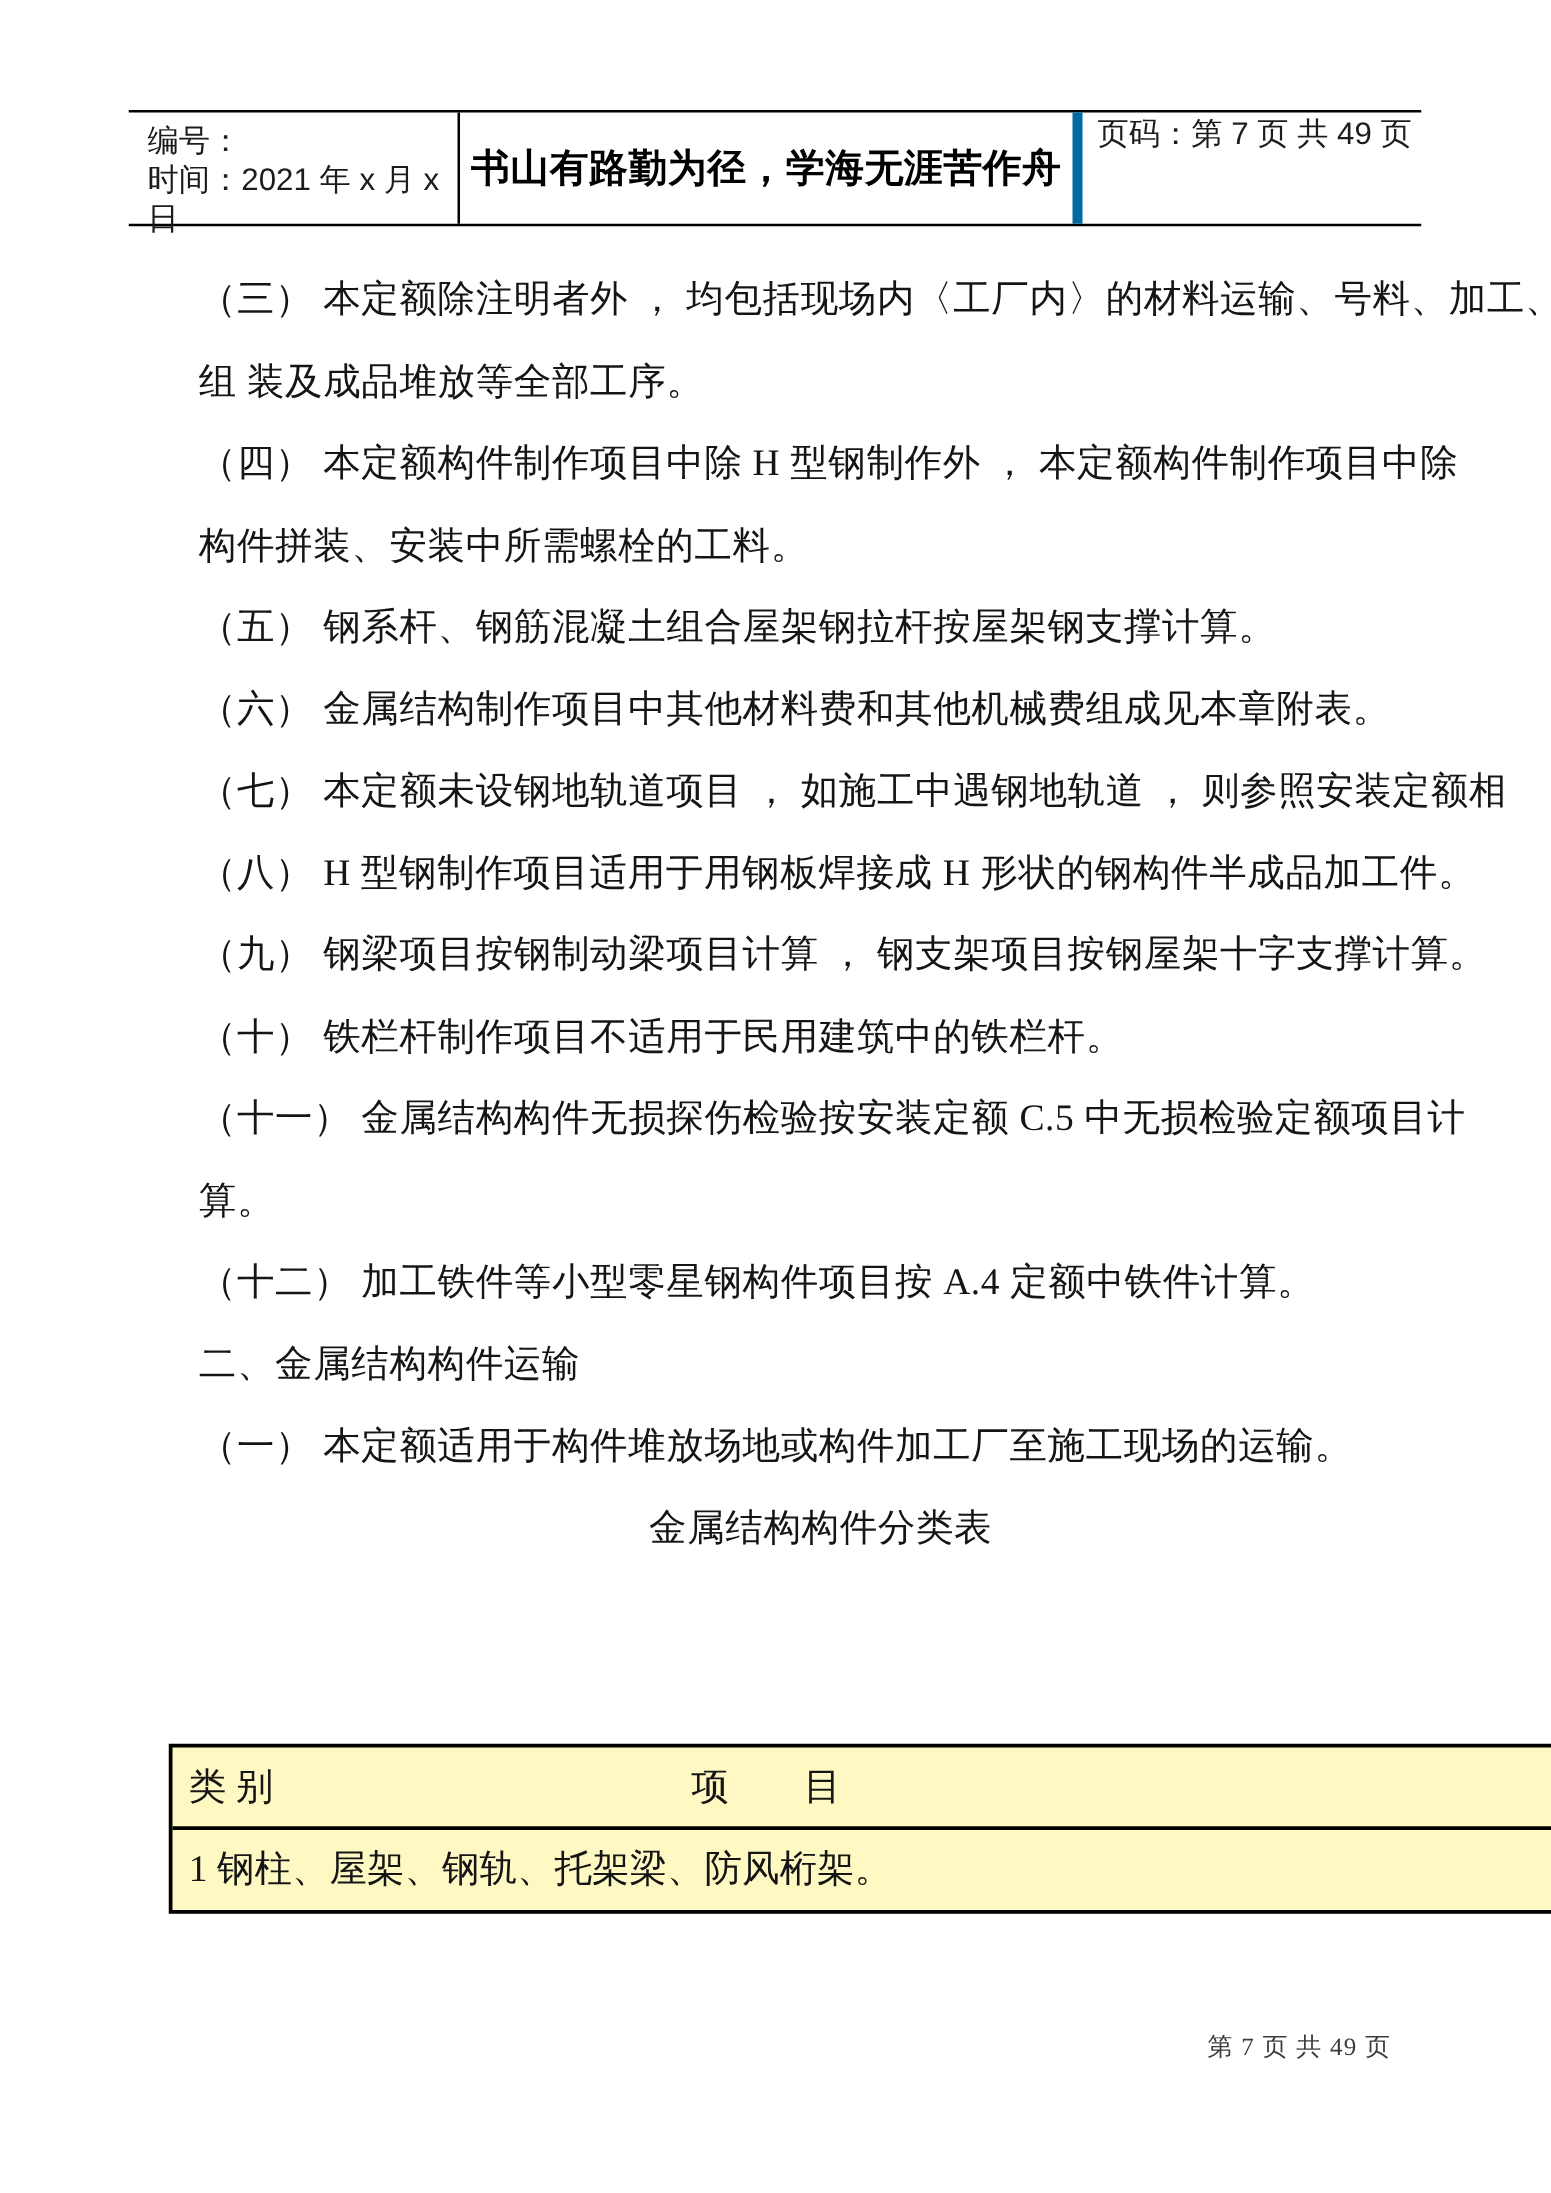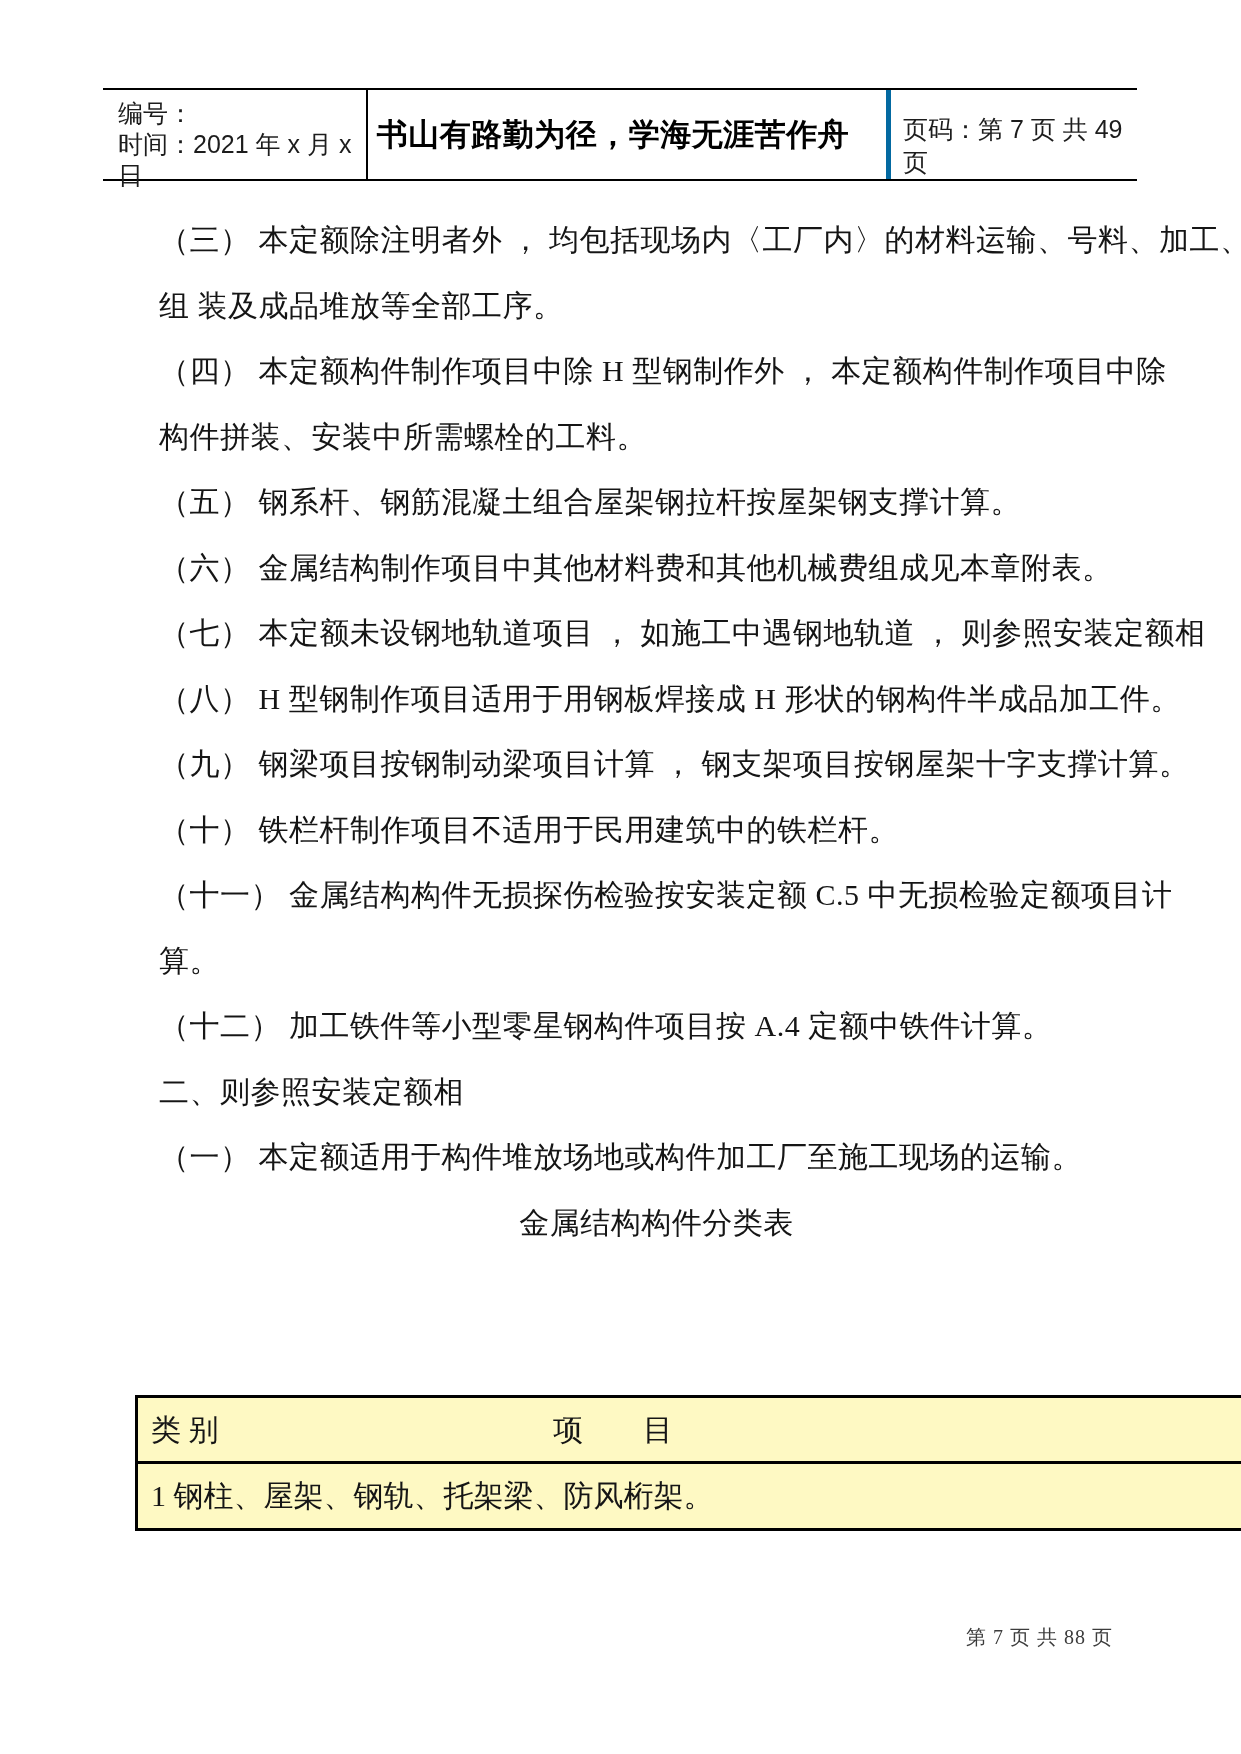--- a/index.html
+++ b/index.html
@@ -19,24 +19,24 @@
     width:263px; padding:8px 0 0 15px;
     font-family:"Liberation Sans","DejaVu Sans",sans-serif;
     font-size:25px; line-height:31px; color:#1c1c1c;
   }
   .hdr-c2 {
     width:492px; border-left:2px solid #000;
     display:flex; align-items:center; justify-content:center;
     font-weight:bold; font-size:31px; letter-spacing:0.5px;
   }
   .hdr-c3 {
-    flex:1; border-left:5px solid #0369a1;
-    display:flex; align-items:flex-end; padding-left:12px;
+    flex:1; border-left:8px solid #0369a1;
+    display:flex; align-items:flex-start; padding-left:12px;
     font-family:"Liberation Sans","DejaVu Sans",sans-serif;
-    font-size:25px; color:#1c1c1c;margin-left:28px;
+    font-size:25px; color:#1c1c1c;
   }
   
   .body-text { position:absolute; left:123px; top:207px; width:995px;margin-left:36px; }
   .bline {
     height:65.5px; line-height:65.5px; font-size:30px;
     letter-spacing:0.5px; white-space:nowrap; color:#151515;
   }
   .bline.center { text-align:center; white-space:normal; }
   
   .cls-table {
@@ -85,28 +85,28 @@
     <div class="bline">构件拼装、安装中所需螺栓的工料。</div>
     <div class="bline">（五） 钢系杆、钢筋混凝土组合屋架钢拉杆按屋架钢支撑计算。</div>
     <div class="bline">（六） 金属结构制作项目中其他材料费和其他机械费组成见本章附表。</div>
     <div class="bline">（七） 本定额未设钢地轨道项目 ， 如施工中遇钢地轨道 ， 则参照安装定额相</div>
     <div class="bline">（八） H 型钢制作项目适用于用钢板焊接成 H 形状的钢构件半成品加工件。</div>
     <div class="bline">（九） 钢梁项目按钢制动梁项目计算 ， 钢支架项目按钢屋架十字支撑计算。</div>
     <div class="bline">（十） 铁栏杆制作项目不适用于民用建筑中的铁栏杆。</div>
     <div class="bline">（十一） 金属结构构件无损探伤检验按安装定额 C.5 中无损检验定额项目计</div>
     <div class="bline">算。</div>
     <div class="bline">（十二） 加工铁件等小型零星钢构件项目按 A.4 定额中铁件计算。</div>
-    <div class="bline">二、则参照安装定额相</div>
+    <div class="bline">二、金属结构构件运输</div>
     <div class="bline">（一） 本定额适用于构件堆放场地或构件加工厂至施工现场的运输。</div>
     <div class="bline center">金属结构构件分类表</div>
   </div>
 
   <div class="cls-table">
     <div class="cls-head">
       <span>类 别</span>
       <span class="col2">项　　目</span>
     </div>
     <div class="cls-row">1 钢柱、屋架、钢轨、托架梁、防风桁架。</div>
   </div>
 
-  <div class="pfooter">第 7 页 共 88 页</div>
+  <div class="pfooter">第 7 页 共 49 页</div>
 
 </div>
 
 </body></html>

